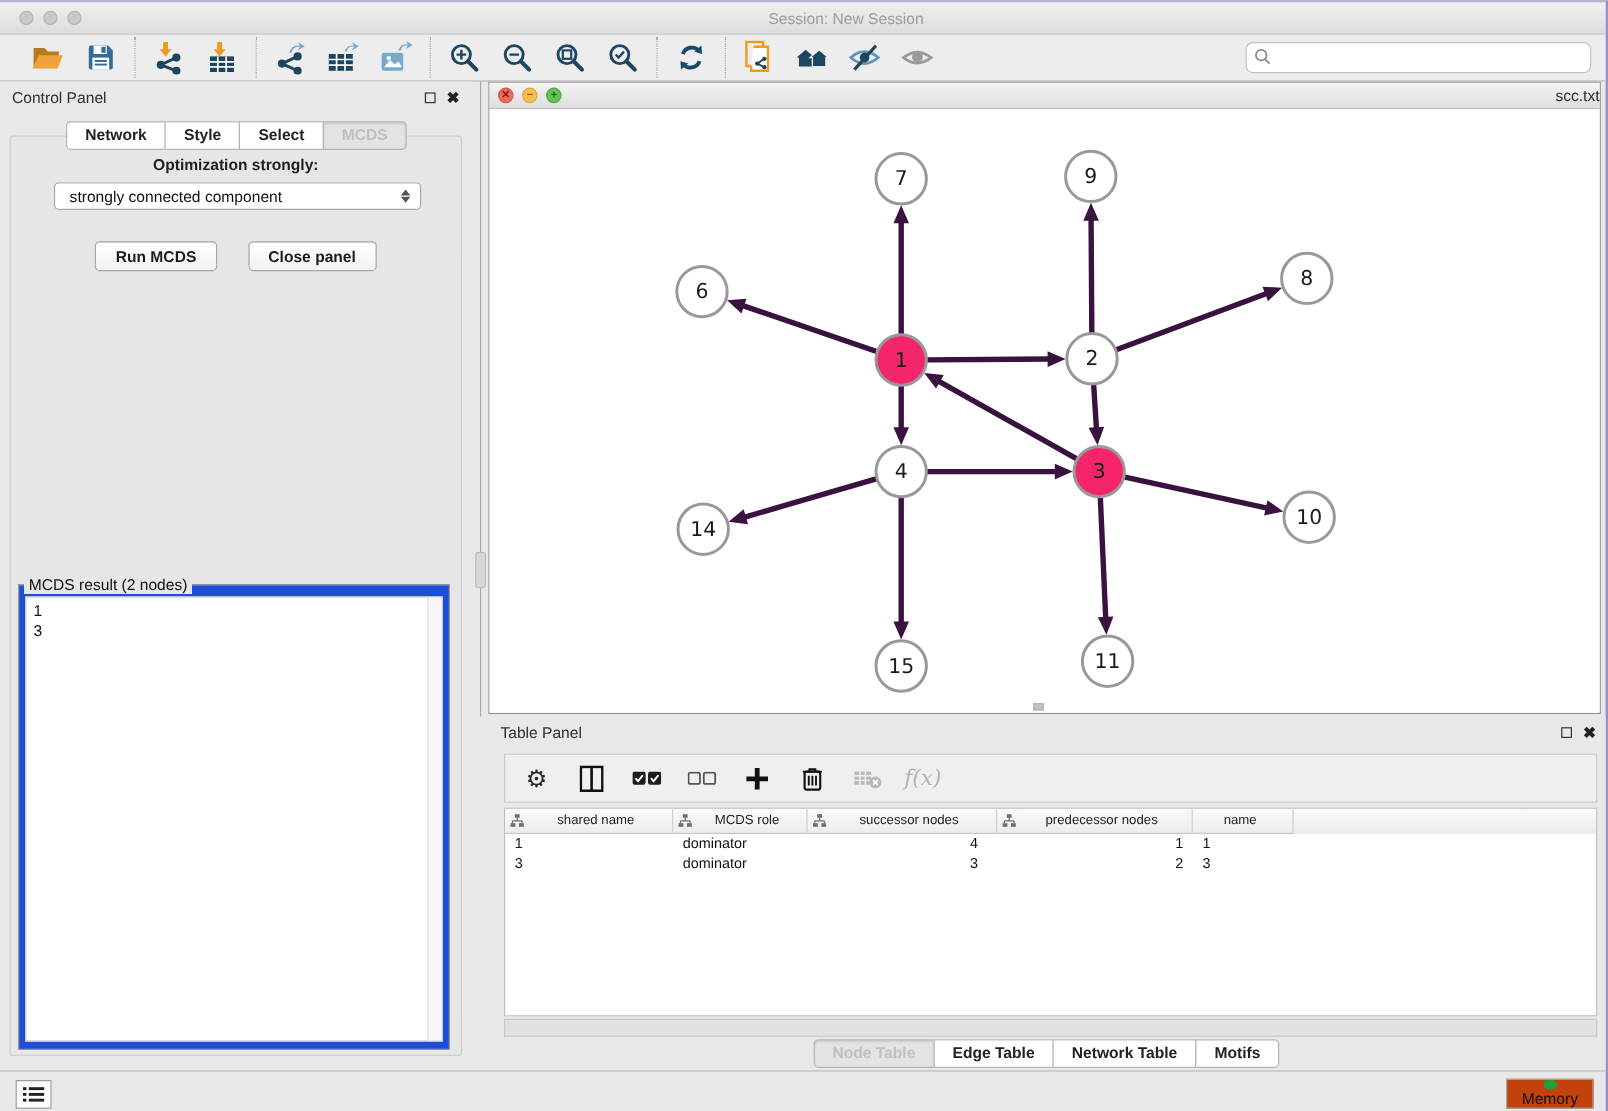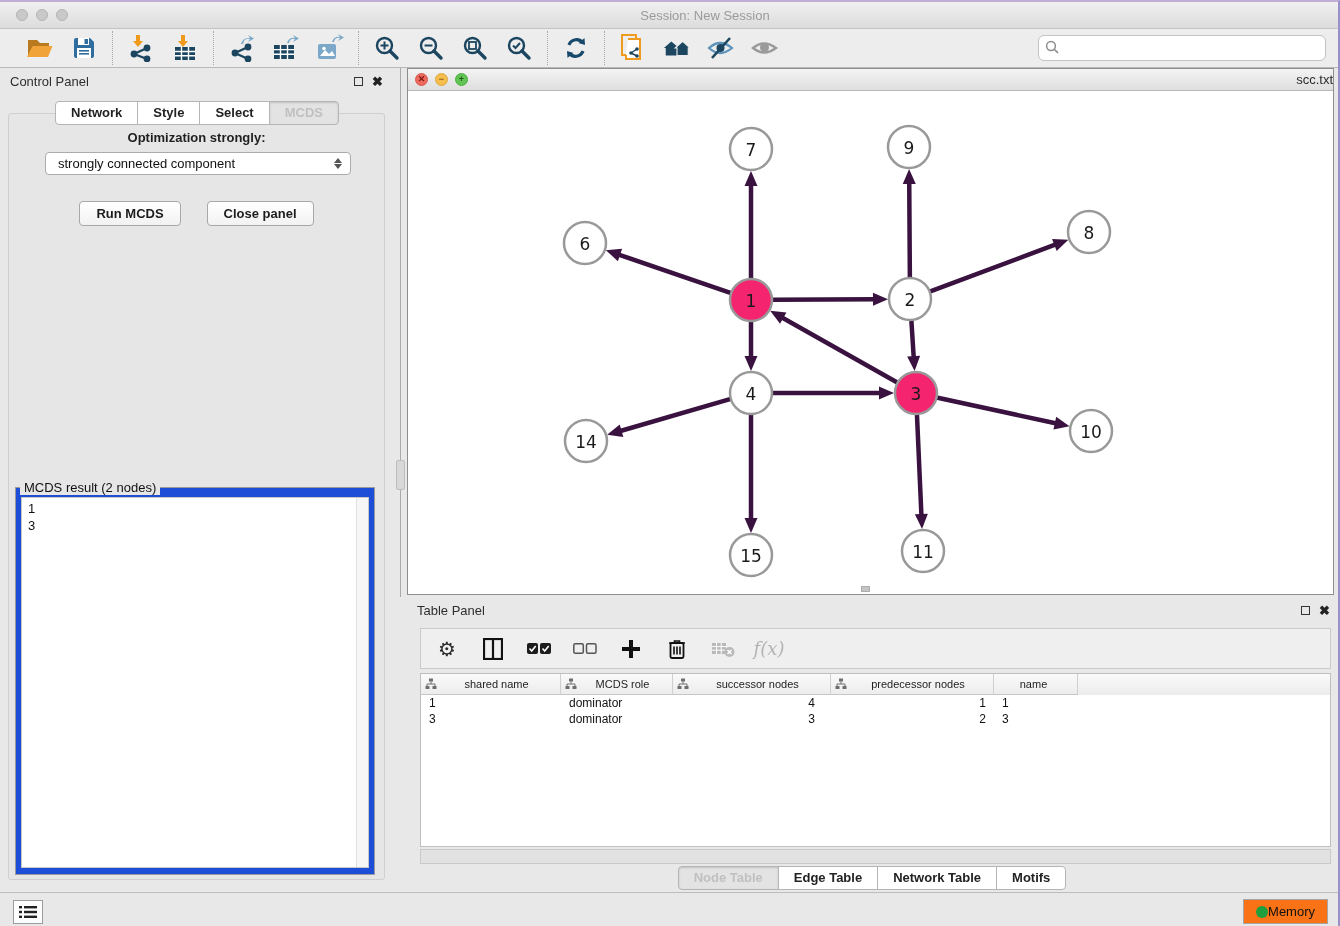--- a/index.html
+++ b/index.html
@@ -98,22 +98,22 @@
   .td { padding:1px 8px 0; white-space:nowrap; }
   .td.num { text-align:right; padding-right:16px; }
   .td.num2 { text-align:right; padding-right:8px; }
   #tp-hscroll { position:absolute; left:13px; right:9px; bottom:28px; height:15px; background:#e2e2e2; border:1px solid #c9c9c9; }
   #tp-tabs { position:absolute; left:0; right:4px; bottom:2px; display:flex; justify-content:center; }
 
   
   #footer { position:absolute; left:0; top:890px; width:100%; height:36px; background:#e8e8e8; border-top:1px solid #bdbdbd; }
   #list-button { position:absolute; left:13px; top:7px; width:30px; height:24px; background:#fdfdfd;
     border:1px solid #9c9c9c; display:flex; align-items:center; justify-content:center; }
-  #memory-button { position:absolute; right:10px; top:6px; height:25px; background:#f97316; border:1px solid #a5a5a5;
-    display:flex; align-items:center; gap:0; padding:0 12px; font-size:13px; color:#111; }
+  #memory-button { position:absolute; right:10px; top:6px; height:25px; background:#c2410c; border:1px solid #a5a5a5;
+    display:flex; align-items:center; gap:0; padding:0 12px; font-size:13px; color:#111;flex-direction:column; }
   #memory-dot { width:12px; height:12px; border-radius:50%; background:#1f9e3d; }
   svg { display:block; }
 </style>
 </head>
 <body>
 
 <div id="window">
 
   <div id="titlebar">
     <div class="tl-group">

